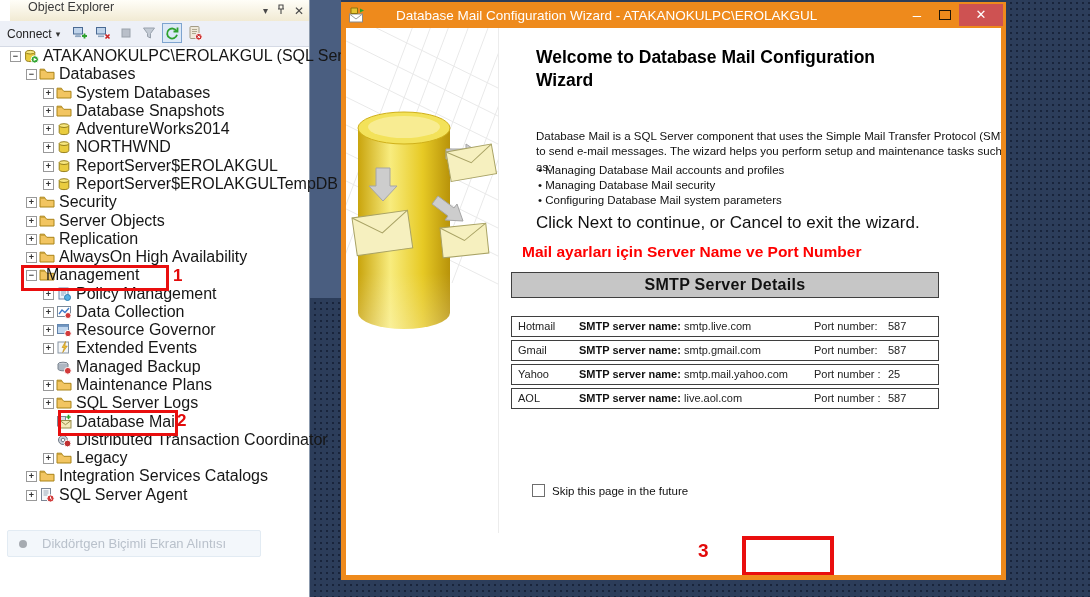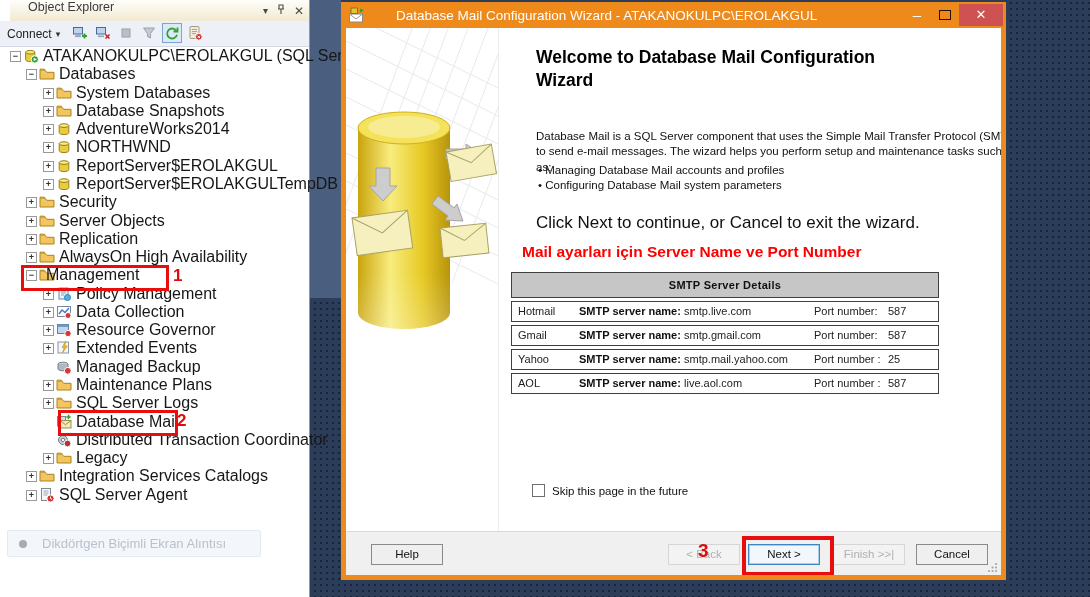--- a/index.html
+++ b/index.html
@@ -51,21 +51,21 @@
   .art-sep{position:absolute;left:152px;top:0;width:1px;height:505px;background:#ececec;}
   .wiz-heading{position:absolute;left:190px;top:18px;width:380px;font-size:17.5px;font-weight:bold;color:#000;line-height:1.3;}
   .wiz-intro{position:absolute;left:190px;top:101px;width:484px;font-size:11.5px;color:#101010;line-height:1.34;}
   .wiz-bullets{position:absolute;left:192px;top:135px;margin:0;padding:0;list-style:none;font-size:11.5px;color:#101010;}
   .wiz-bullets li{line-height:15px;}
   .wiz-bullets li::before{content:"\2022  ";}
   .wiz-clicknext{position:absolute;left:190px;top:185px;font-size:17px;color:#101010;}
   .red-heading{position:absolute;left:176px;top:215px;font-size:15.5px;font-weight:bold;color:#fe0000;white-space:nowrap;}
   
   .smtp{position:absolute;left:165px;top:244px;width:428px;}
-  .smtp-header{height:24px;line-height:24px;background:#c6c6c6;border:1px solid #3f3f3f;text-align:center;font-size:11px;font-weight:bold;color:#111;margin-bottom:3px;letter-spacing:.3px;}
+  .smtp-header{height:24px;line-height:24px;background:#c6c6c6;border:1px solid #3f3f3f;text-align:center;font-size:16px;font-weight:bold;color:#111;margin-bottom:18px;letter-spacing:.3px;}
   .smtp-row{position:relative;height:19px;line-height:19px;border:1px solid #3f3f3f;background:#fff;margin-bottom:3px;font-size:11px;color:#222;}
   .smtp-provider{position:absolute;left:6px;}
   .smtp-serverlabel{position:absolute;left:67px;font-weight:bold;color:#111;}
   .smtp-servervalue{position:absolute;left:172px;}
   .smtp-portlabel{position:absolute;left:302px;}
   .smtp-portvalue{position:absolute;left:376px;}
   
   .skip-row{position:absolute;left:186px;top:456px;display:flex;align-items:center;}
   .checkbox{width:13px;height:13px;border:1px solid #6e6e6e;background:#fff;box-sizing:border-box;}
   .skip-label{font-size:11.5px;color:#101010;margin-left:7px;}
@@ -433,20 +433,21 @@
           </g>
       </g>
       <rect x="0" y="245" width="152" height="260" fill="url(#fade)"></rect>
     </svg>
     <div class="art-sep"></div>
 
     <div class="wiz-heading">Welcome to Database Mail Configuration Wizard</div>
     <div class="wiz-intro">Database Mail is a SQL Server component that uses the Simple Mail Transfer Protocol (SMTP) to send e-mail messages. The wizard helps you perform setup and maintenance tasks such as:</div>
     <ul class="wiz-bullets" id="bullet-list">
         <li>Managing Database Mail accounts and profiles</li>
+        <li>Managing Database Mail security</li>
         <li>Configuring Database Mail system parameters</li>
       </ul>
     <div class="wiz-clicknext">Click Next to continue, or Cancel to exit the wizard.</div>
 
     <div class="red-heading">Mail ayarları için Server Name ve Port Number</div>
 
     <div class="smtp">
       <div class="smtp-header">SMTP Server Details</div>
       <div id="smtp-rows">
           <div class="smtp-row">
@@ -478,34 +479,17 @@
             <span class="smtp-portvalue">587</span>
           </div>
         </div>
     </div>
 
     <div class="skip-row">
       <span class="checkbox"></span>
       <span class="skip-label">Skip this page in the future</span>
     </div>
 
-    <div class="wiz-footer">
-      <div class="wbtn normal" style="left:25px;">Help</div>
-      <div class="wbtn disabled" style="left:322px;">&lt; Back</div>
-      <div class="wbtn primary" style="left:402px;">Next &gt;</div>
-      <div class="wbtn disabled" style="left:487px;">Finish &gt;&gt;|</div>
-      <div class="wbtn normal" style="left:570px;">Cancel</div>
-      <svg class="grip" viewBox="0 0 10 10">
-        <g fill="#a0a0a0">
-            <circle cx="8" cy="2" r="1"></circle>
-            <circle cx="8" cy="5.5" r="1"></circle>
-            <circle cx="8" cy="9" r="1"></circle>
-            <circle cx="4.5" cy="5.5" r="1"></circle>
-            <circle cx="4.5" cy="9" r="1"></circle>
-            <circle cx="1" cy="9" r="1"></circle>
-          </g>
-      </svg>
-    </div>
 
     <div class="ann-box" style="left:396px;top:508px;width:84px;height:32px;border-width:4px;"></div>
     <div class="ann-num" style="left:352px;top:512px;font-size:19px;">3</div>
   </div>
 </div>
 
 </body></html>

